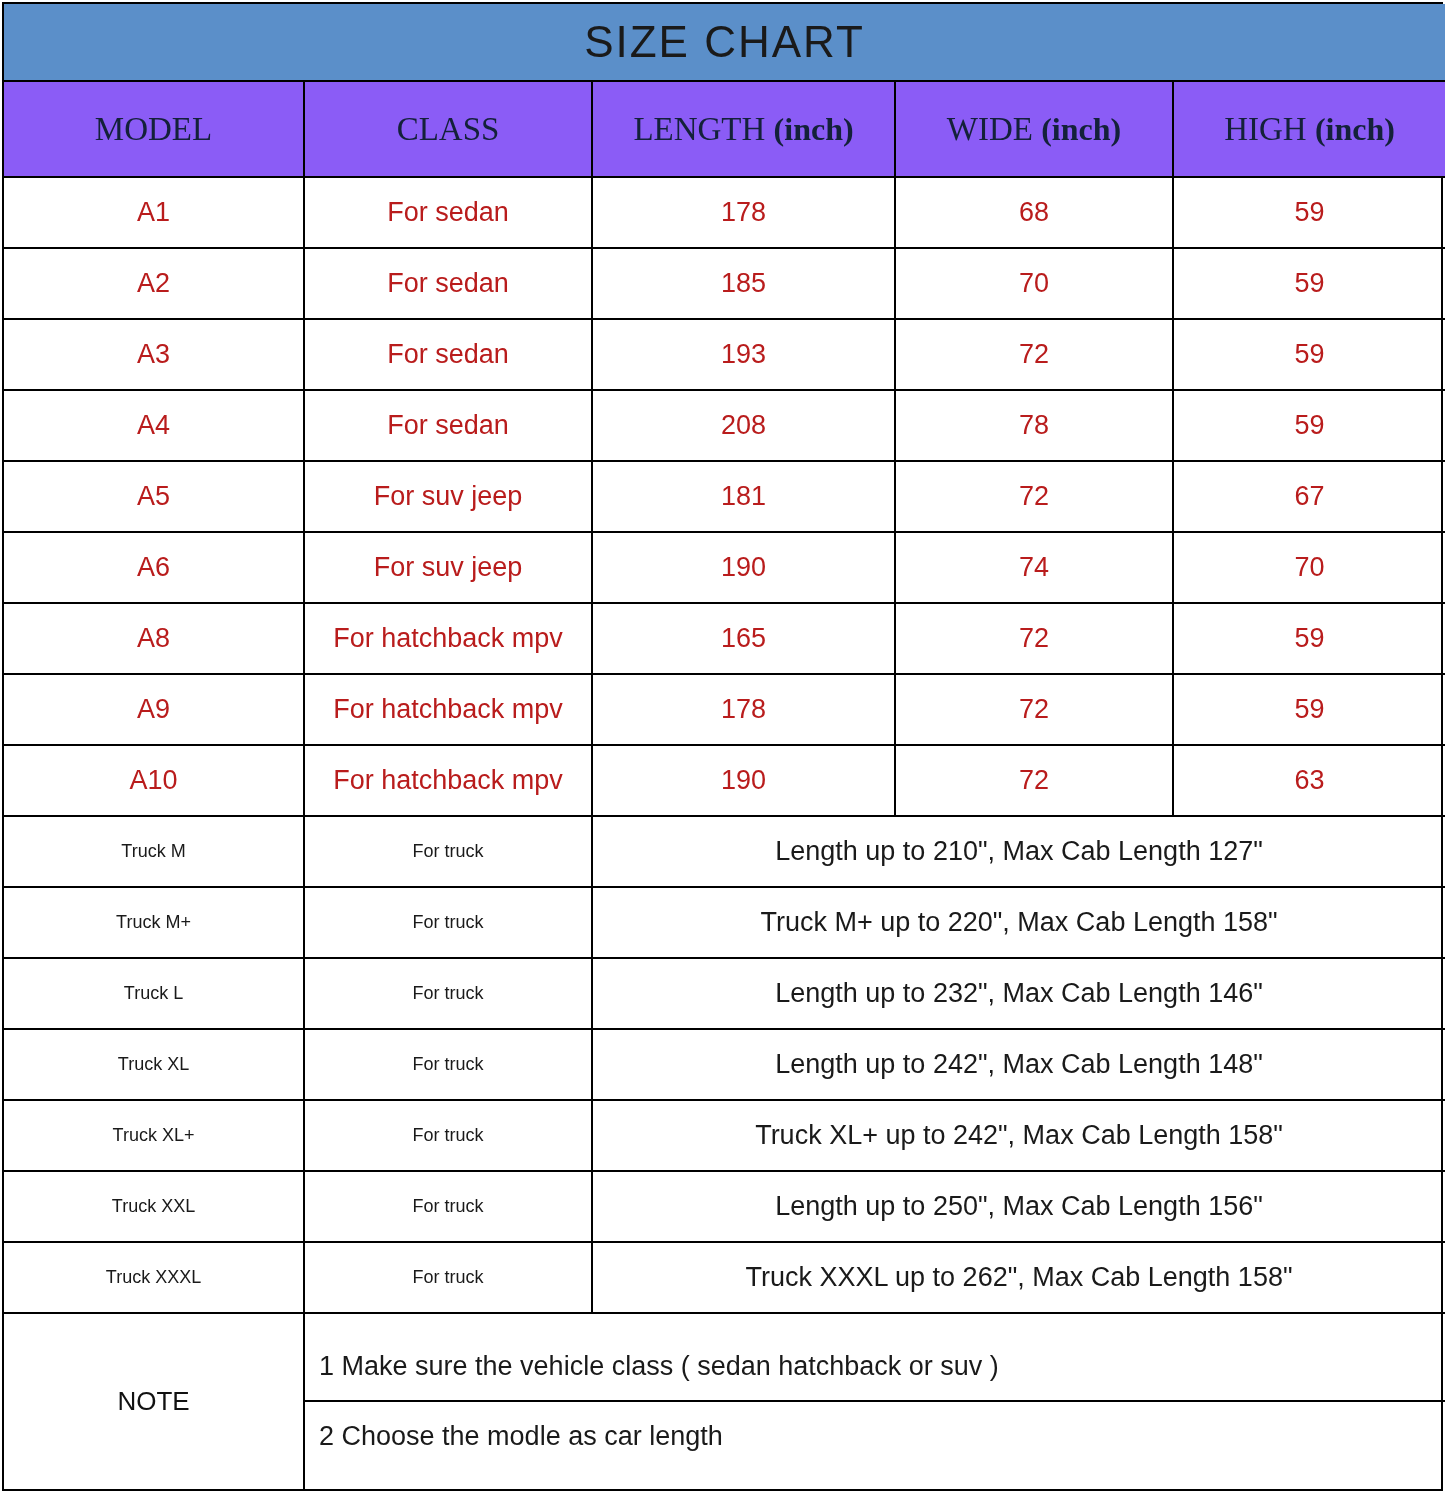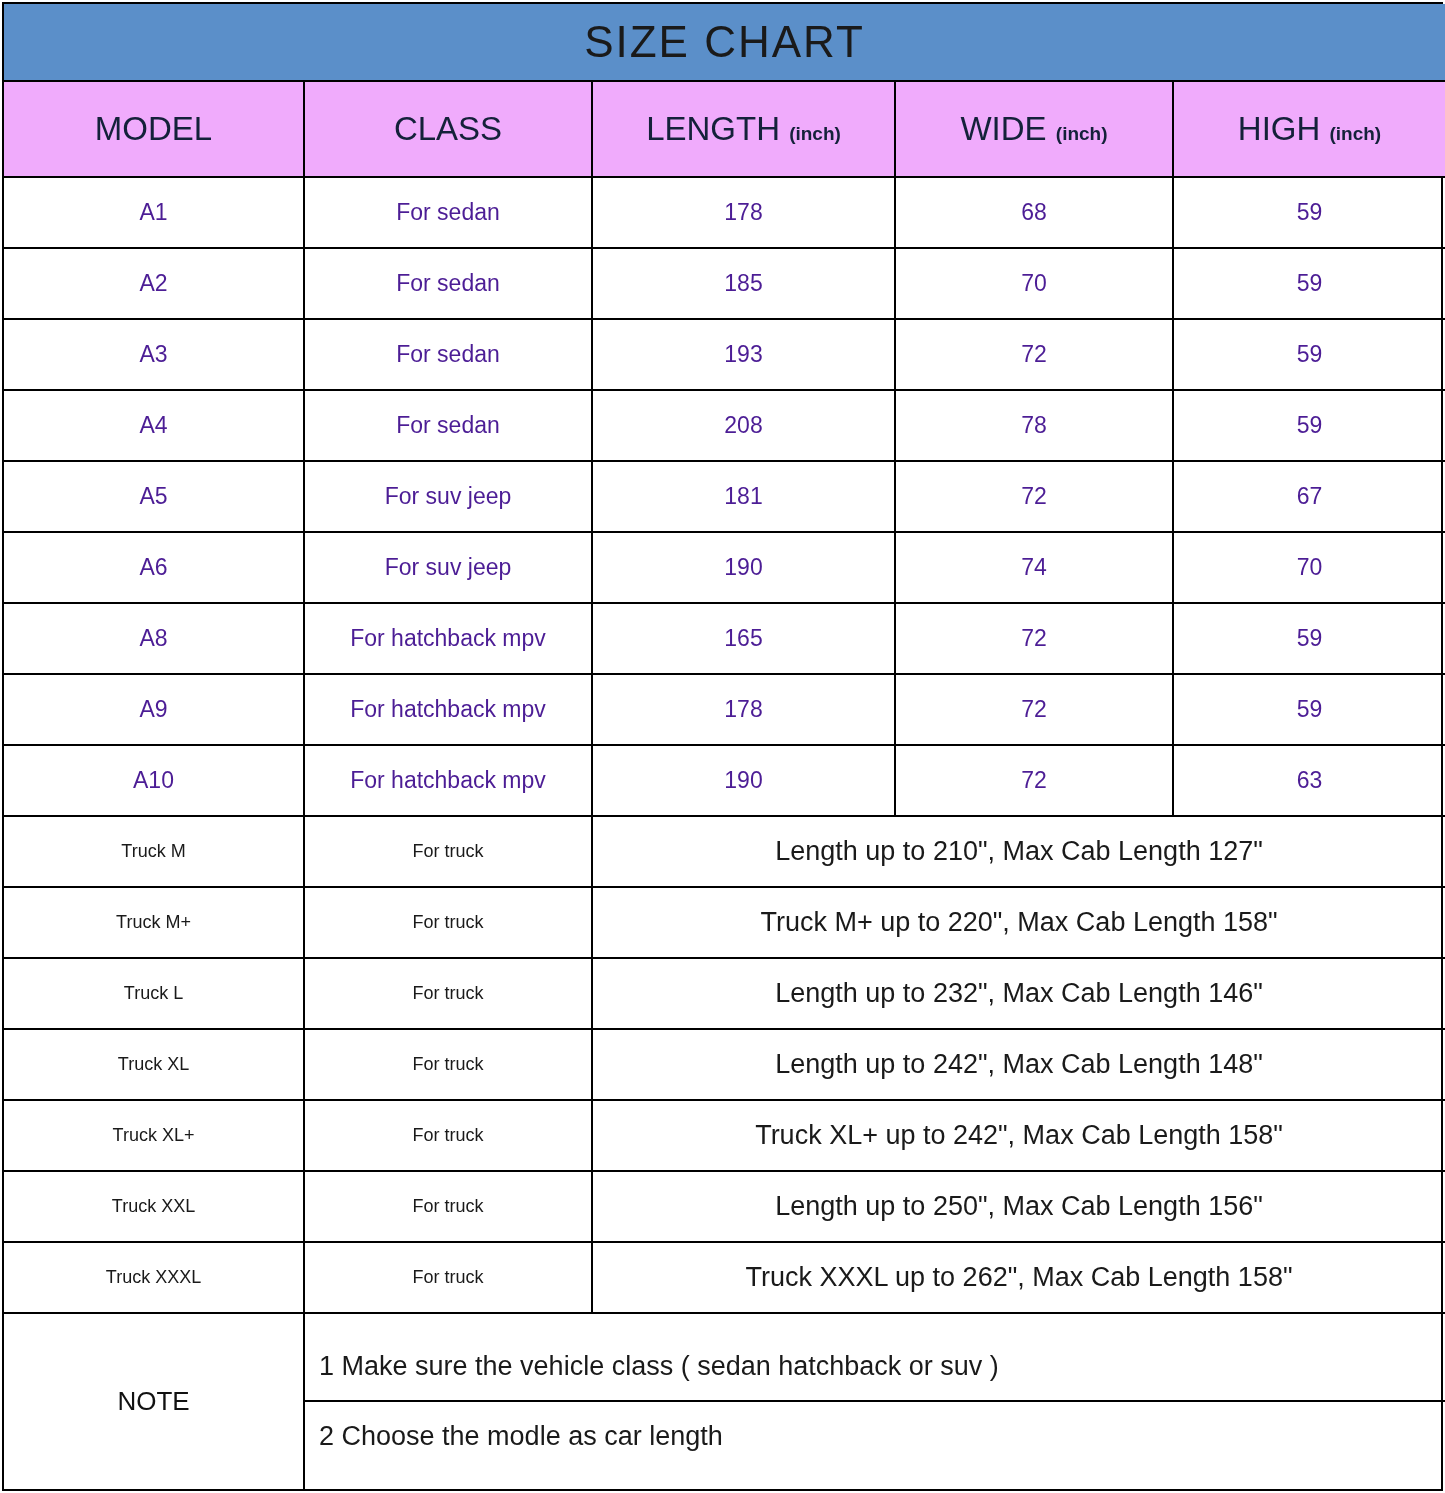--- a/index.html
+++ b/index.html
@@ -55,34 +55,35 @@
     background: #5b8fc9;
     height: 76px;
   }
   .title-text {
     font-size: 44px;
     font-weight: bold;
     letter-spacing: 2px;
     color: #1a1a1a;
   }
   .header-row td {
-    background: #f0abfc;
+    background: #8b5cf6;
     height: 94px;
     font-size: 33px;
     font-weight: bold;
     color: #14213a;
+    font-family: Liberation Serif, serif;
   }
   .header-row .unit {
-    font-size: 19px;
+    font-size: 32px;
     font-weight: bold;
   }
   .data-row td {
     height: 69px;
-    font-size: 23px;
-    color: #4c1d95;
+    font-size: 27px;
+    color: #b91c1c;
   }
   .truck-row td {
     height: 69px;
     font-size: 18px;
     color: #1a1a1a;
   }
   .truck-row td.spec {
     font-size: 27px;
   }
   .note-row td {

